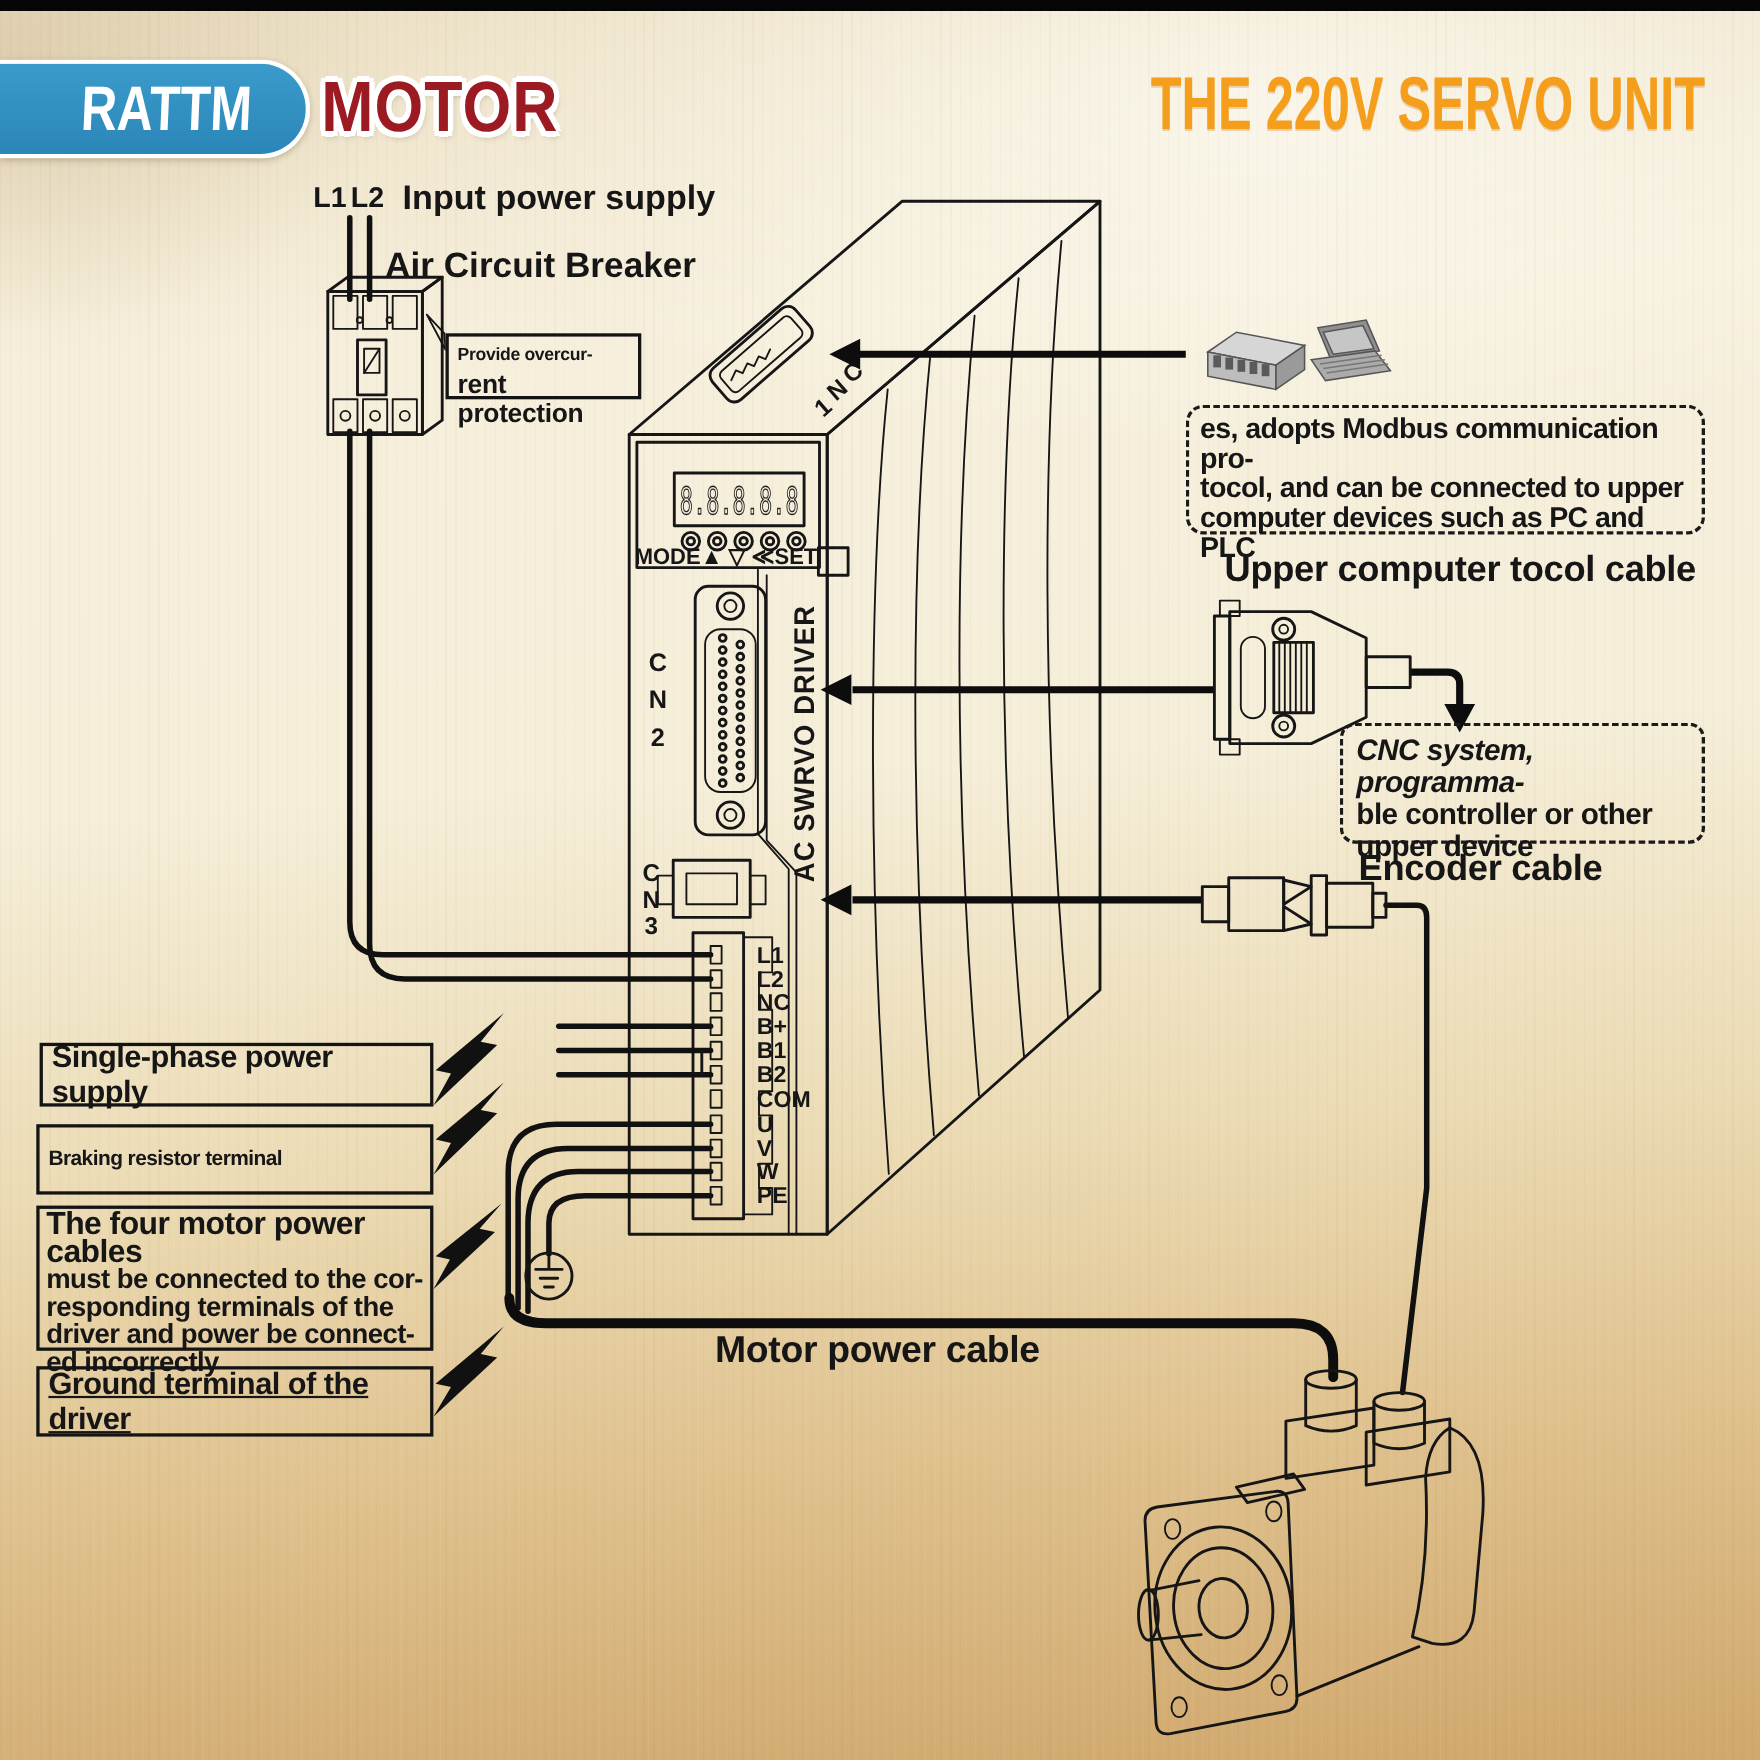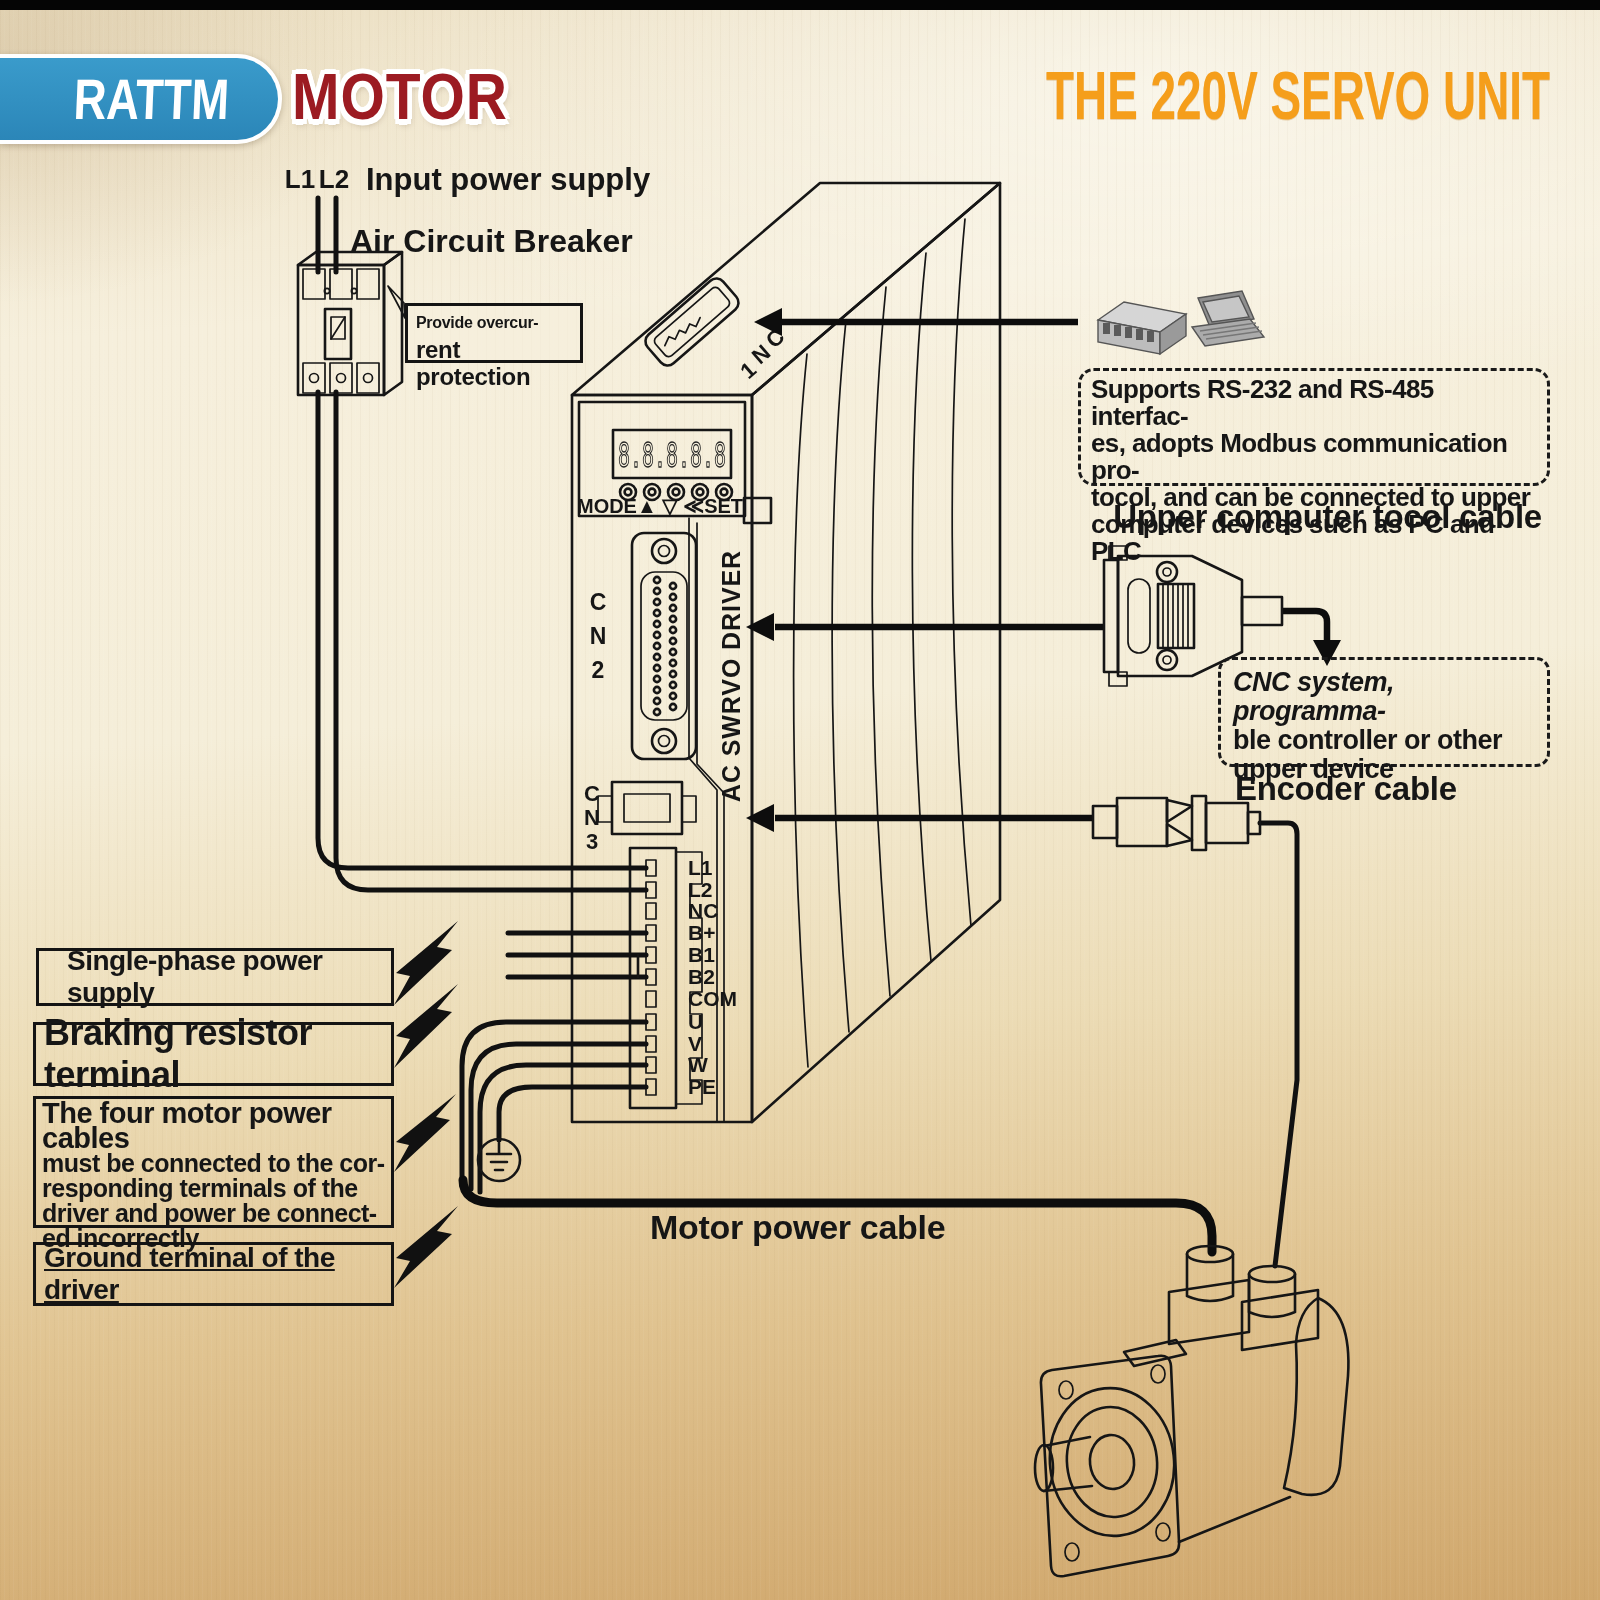--- a/index.html
+++ b/index.html
@@ -330,41 +330,40 @@
       </g>
     </g>
   </svg>
 
   <div class="abs obox" style="left:405px;top:303px;width:178px;height:60px;padding:3px 8px;box-sizing:border-box;background:rgba(246,239,221,.55);">
     <div class="hdg" style="font-size:16px;line-height:27px;">Provide overcur-</div>
     <div class="hdg" style="font-size:24px;line-height:27px;">rent protection</div>
   </div>
 
   <div class="abs dbox" style="left:1078px;top:368px;width:472px;height:118px;border-radius:16px;padding:5px 10px;box-sizing:border-box;">
-    <div class="hdg" style="font-size:26px;line-height:27px;letter-spacing:-.6px;">Supports RS-232 and RS-485 interfac-</div>
     <div class="hdg" style="font-size:26px;line-height:27px;letter-spacing:-.6px;">es, adopts Modbus communication pro-</div>
     <div class="hdg" style="font-size:26px;line-height:27px;letter-spacing:-.6px;">tocol, and can be connected to upper</div>
     <div class="hdg" style="font-size:26px;line-height:27px;letter-spacing:-.6px;">computer devices such as PC and PLC</div>
   </div>
 
   <div class="abs hdg" style="left:1100px;top:498px;width:455px;text-align:center;font-size:33px;">Upper computer tocol cable</div>
 
   <div class="abs dbox" style="left:1218px;top:657px;width:332px;height:110px;border-radius:14px;padding:8px 12px;box-sizing:border-box;">
     <div class="hdg" style="font-size:27px;line-height:29px;letter-spacing:-.5px;font-style:italic;">CNC system, programma-</div>
     <div class="hdg" style="font-size:27px;line-height:29px;letter-spacing:-.5px;">ble controller or other</div>
     <div class="hdg" style="font-size:27px;line-height:29px;letter-spacing:-.5px;">upper device</div>
   </div>
 
   <div class="abs hdg" style="left:1235px;top:770px;font-size:33px;">Encoder cable</div>
 
   <div class="abs cbox" style="left:36px;top:948px;width:358px;height:58px;display:flex;align-items:center;padding-left:8px;box-sizing:border-box;">
-    <span class="hdg" style="font-size:28px;letter-spacing:-.5px;margin-left:20px;">Single-phase power supply</span>
+    <span class="hdg" style="font-size:28px;letter-spacing:-.5px;">Single-phase power supply</span>
   </div>
   <div class="abs cbox" style="left:33px;top:1022px;width:361px;height:64px;display:flex;align-items:center;padding-left:8px;box-sizing:border-box;">
-    <span class="hdg" style="font-size:36px;letter-spacing:-.5px;">Braking resistor terminal</span>
+    <span class="hdg" style="font-size:19px;letter-spacing:-.5px;">Braking resistor terminal</span>
   </div>
   <div class="abs cbox" style="left:33px;top:1096px;width:361px;height:132px;padding:2px 6px;box-sizing:border-box;">
     <div class="hdg" style="font-size:29px;line-height:25px;letter-spacing:-.5px;">The four motor power cables</div>
     <div class="hdg" style="font-size:25px;line-height:25px;letter-spacing:-.5px;">must be connected to the cor-</div>
     <div class="hdg" style="font-size:25px;line-height:25px;letter-spacing:-.5px;">responding terminals of the</div>
     <div class="hdg" style="font-size:25px;line-height:25px;letter-spacing:-.5px;">driver and power be connect-</div>
     <div class="hdg" style="font-size:25px;line-height:25px;letter-spacing:-.5px;">ed incorrectly</div>
   </div>
   <div class="abs cbox" style="left:33px;top:1242px;width:361px;height:64px;display:flex;align-items:center;padding-left:8px;box-sizing:border-box;text-decoration:underline;">
     <span class="hdg" style="font-size:28px;letter-spacing:-.5px;">Ground terminal of the driver</span>

